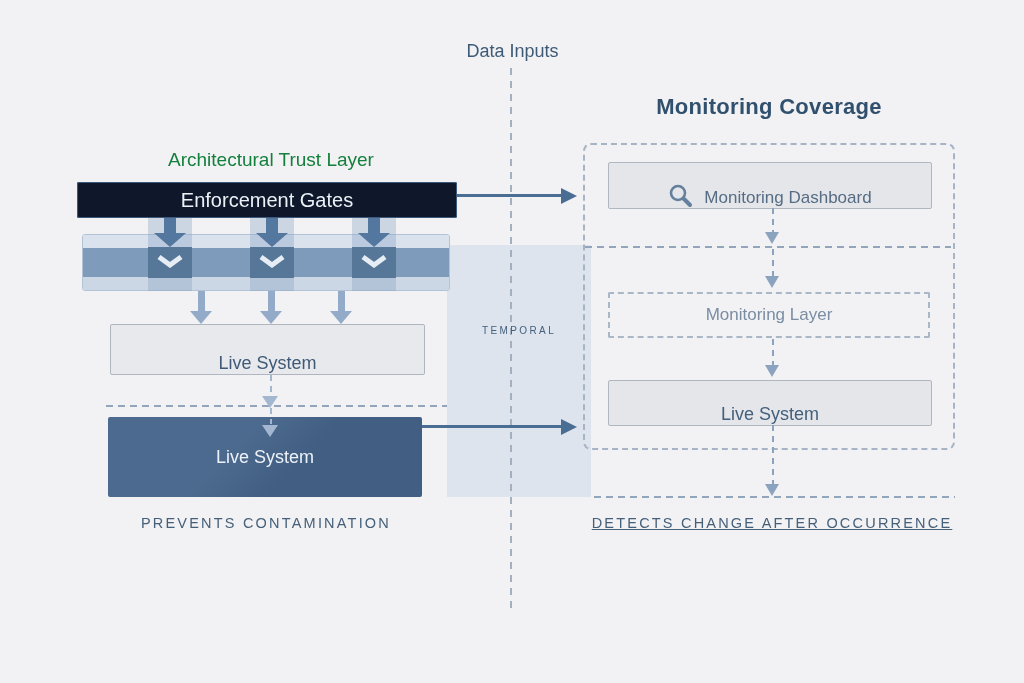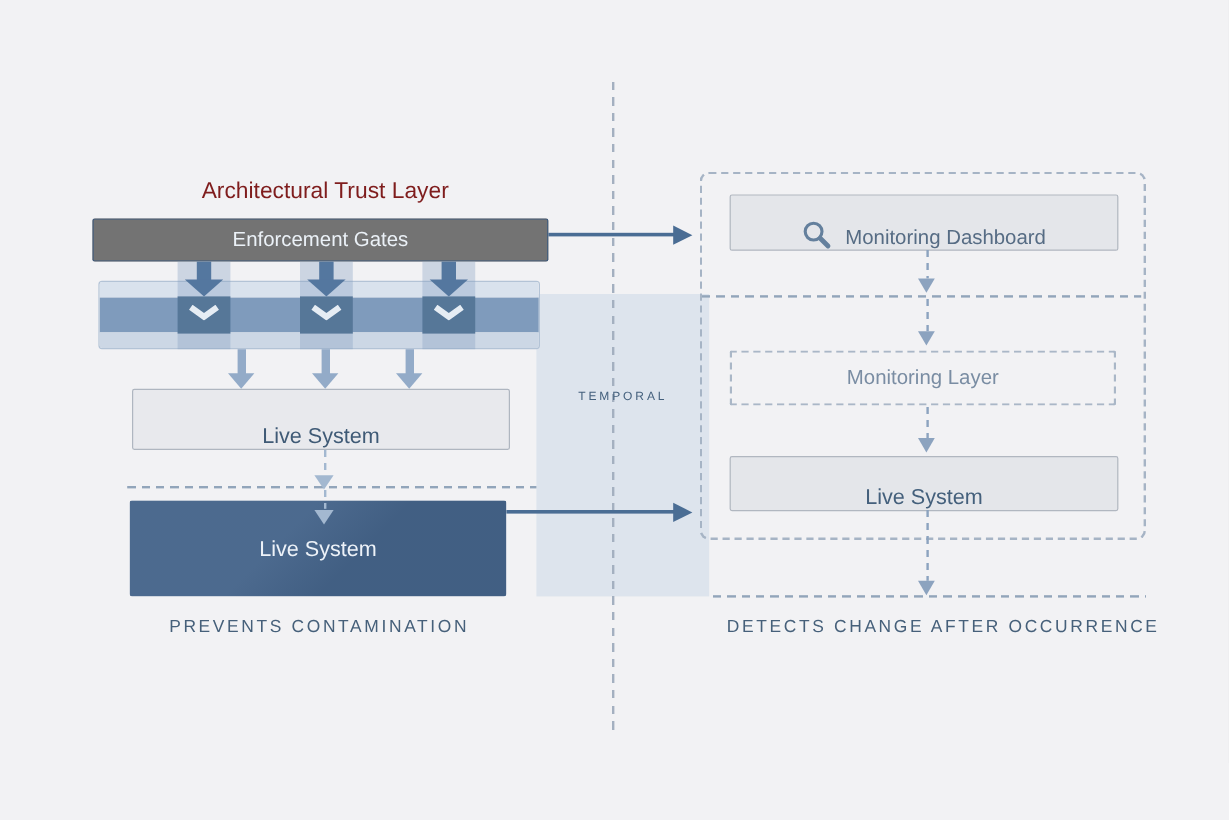--- a/index.html
+++ b/index.html
@@ -7,25 +7,25 @@
     position:relative;width:1024px;height:683px;margin:0 auto;
     background:#f2f2f4;overflow:hidden;
     font-family:"Liberation Sans","DejaVu Sans",sans-serif;
     color:#31506e;
   }
   .abs{position:absolute;}
   .ctr{display:flex;align-items:center;justify-content:center;text-align:center;}
 
   
   .section-title{font-size:22px;font-weight:bold;letter-spacing:.3px;color:#31506e;}
-  .sub-title{font-size:19px;color:#7f1d1d;}
+  .sub-title{font-size:19px;color:#15803d;}
   .caption{font-size:14.5px;letter-spacing:2.2px;color:#46607a;}
 
   
-  .bar{background:#737373;border-radius:2px;color:#ebf1f7;font-size:17px;box-shadow:0 0 0 1px #3d5a7e inset;}
+  .bar{background:#0f172a;border-radius:2px;color:#ebf1f7;font-size:20px;box-shadow:0 0 0 1px #3d5a7e inset;}
   .darkbox{background:#45648a;border-radius:2px;color:#edf2f8;font-size:18px;
     background-image:linear-gradient(135deg, rgba(255,255,255,.04) 0 40%, rgba(0,0,0,.05) 60% 100%);}
   .lightbox{background:#e8e9ed;border:1px solid #afb6c0;border-radius:2px;color:#3f5a76;font-size:18px;align-items:flex-end;}
   .dashedbox{border:2px dashed #a6b4c5;border-radius:8px;background:transparent;}
 
   
   .band{border:1px solid #b3c3d6;border-radius:3px;overflow:hidden;z-index:1;}
   .band-top{height:13px;background:#d9e2ed;}
   .band-mid{height:29px;background:#7f9bbc;}
   .band-bot{height:13px;background:#ccd7e5;}
@@ -53,20 +53,21 @@
   .center-rect{background:rgba(187,204,227,.38);}
   .dash-label{color:#7a8da3;font-size:17px;}
   .dashboard-label{color:#566c84;font-size:17px;}
 </style>
 </head>
 <body>
 
 <div class="stage">
 
   <div class="abs center-rect" style="left:447px;top:245px;width:144px;height:252px;"></div>
+  <div class="abs datainputs ctr" style="left:420px;top:40px;width:185px;height:22px;">Data Inputs</div>
   <div class="abs vdash-gray" style="left:510px;top:68px;height:543px;"></div>
   <div class="abs mismatch" style="left:447px;top:317px;width:144px;text-align:center;">
     <div>TEMPORAL</div>
   </div>
 
   <div class="abs sub-title ctr" style="left:121px;top:148px;width:300px;height:24px;">Architectural Trust Layer</div>
 
   <div class="abs bar ctr" style="left:77px;top:182px;width:380px;height:36px;">
     <span>Enforcement Gates</span>
   </div>
@@ -125,20 +126,21 @@
   <div class="abs conn" style="left:270px;top:408px;height:16px;"></div>
   <div class="abs head-conn" style="left:262px;top:425px;"></div>
 
   <div class="abs caption ctr" style="left:116px;top:513px;width:300px;height:20px;">PREVENTS CONTAMINATION</div>
 
   <div class="abs hline" style="left:457px;top:194px;width:106px;"></div>
   <div class="abs head-right" style="left:561px;top:188px;"></div>
   <div class="abs hline" style="left:422px;top:425px;width:140px;z-index:6;"></div>
   <div class="abs head-right" style="left:561px;top:419px;z-index:6;"></div>
 
+  <div class="abs section-title ctr" style="left:619px;top:94px;width:300px;height:26px;">Monitoring Coverage</div>
 
   <div class="abs dashedbox" style="left:583px;top:143px;width:368px;height:303px;"></div>
   <div class="abs hdash" style="left:585px;top:246px;width:366px;"></div>
 
   <div class="abs lightbox ctr" style="left:608px;top:162px;width:322px;height:45px;background:#e4e6ea;border-color:#b1b7c0;gap:11px;">
     <span style="display:flex;">
       <svg width="25" height="25" viewBox="0 0 25 25">
           <circle cx="10" cy="10" r="7" fill="none" stroke="#64809d" stroke-width="2.6"></circle>
           <line x1="15.5" y1="15.5" x2="22" y2="22" stroke="#64809d" stroke-width="4" stroke-linecap="round"></line>
         </svg>
@@ -159,15 +161,15 @@
   <div class="abs head-down-dash" style="left:765px;top:365px;"></div>
 
   <div class="abs lightbox ctr" style="left:608px;top:380px;width:322px;height:44px;background:#e4e6ea;border-color:#b1b7c0;color:#44607c;">
     <span>Live System</span>
   </div>
 
   <div class="abs vdash" style="left:772px;top:425px;height:59px;z-index:6;"></div>
   <div class="abs head-down-dash" style="left:765px;top:484px;z-index:6;"></div>
 
   <div class="abs hdash" style="left:594px;top:496px;width:361px;"></div>
-  <div class="abs caption ctr" style="left:605px;top:513px;width:362px;height:20px;">DETECTS CHANGE AFTER OCCURRENCE</div>
+  <div class="abs caption ctr" style="left:591px;top:513px;width:362px;height:20px;text-decoration:underline;">DETECTS CHANGE AFTER OCCURRENCE</div>
 
 </div>
 
 </body></html>

